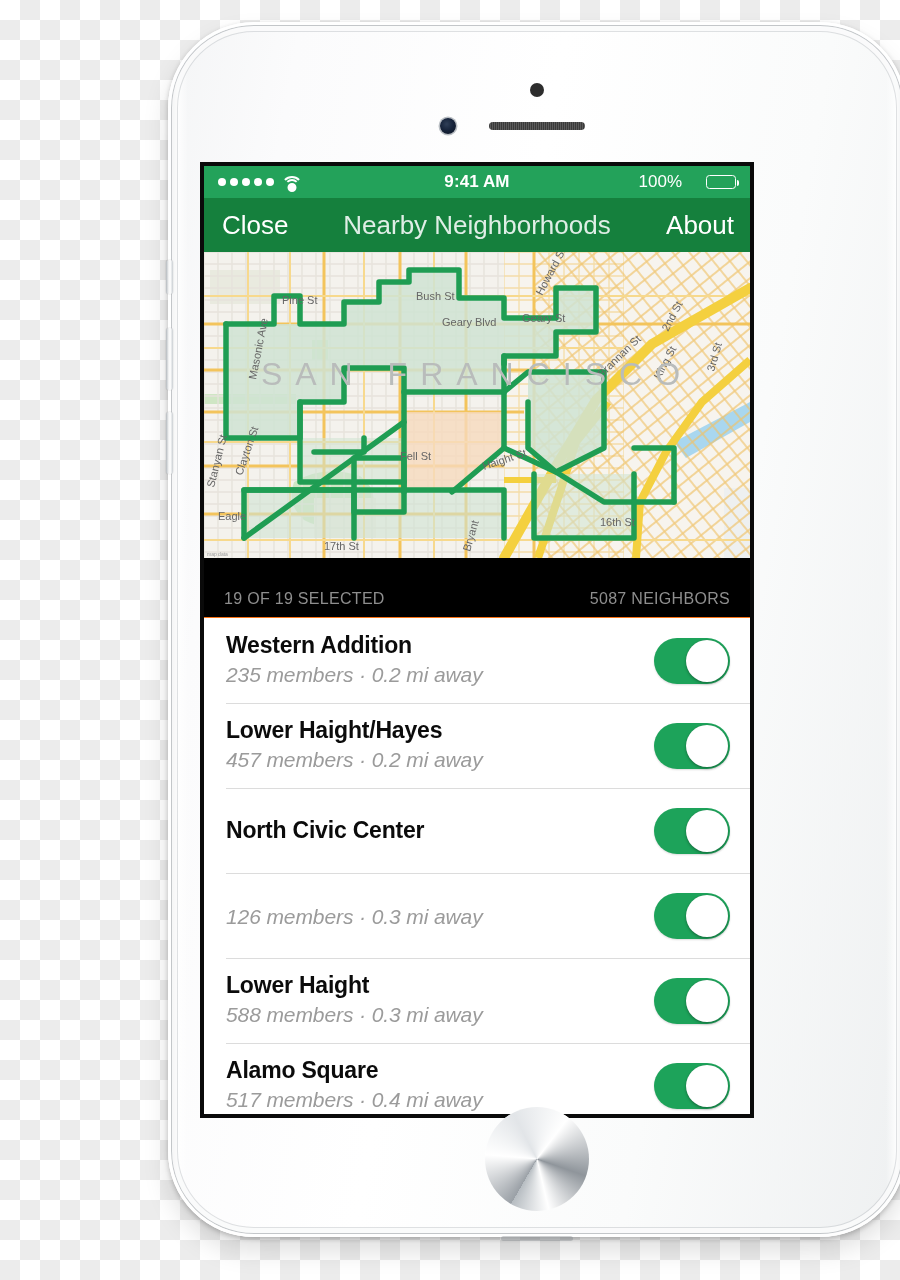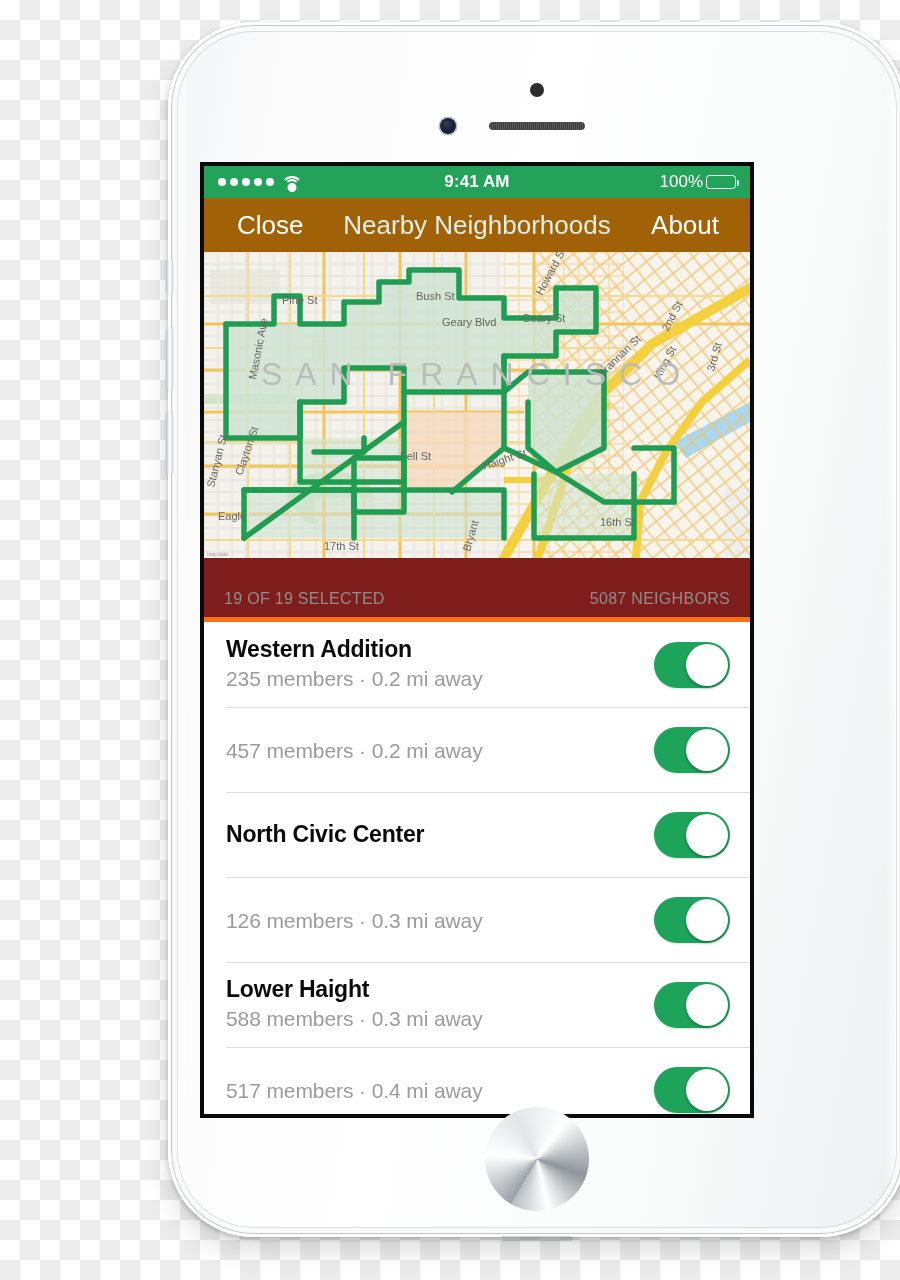--- a/index.html
+++ b/index.html
@@ -102,64 +102,64 @@
   .dots{display:flex;gap:4px;align-items:center;}
   .dot{width:8px;height:8px;border-radius:50%;background:#fff;display:block;}
   .wifi{width:18px;height:13px;position:relative;margin-left:3px;}
   .wifi i{position:absolute;left:50%;transform:translateX(-50%);border-radius:50%;
     border:2.4px solid #fff;border-bottom-color:transparent;border-left-color:transparent;
     border-right-color:transparent;}
   .wifi i:nth-child(1){width:18px;height:18px;top:0;}
   .wifi i:nth-child(2){width:11px;height:11px;top:3.5px;}
   .wifi i:nth-child(3){width:5px;height:5px;top:7px;border-width:2.4px;background:#fff;border-color:#fff;}
   .sb-time{position:absolute;left:0;right:0;text-align:center;font-size:17px;font-weight:700;letter-spacing:.1px;}
-  .sb-right{margin-left:auto;display:flex;align-items:center;gap:3px;position:relative;z-index:2;font-size:17px;font-weight:400;}
+  .sb-right{margin-left:auto;display:flex;align-items:center;gap:24px;position:relative;z-index:2;font-size:17px;font-weight:400;}
   .batt{width:30px;height:14px;border:1.8px solid #fff;border-radius:3.5px;position:relative;padding:1.6px;box-sizing:border-box;}
   .batt::after{content:"";position:absolute;right:-4px;top:4px;width:2.4px;height:6px;background:#fff;border-radius:0 2px 2px 0;}
   .batt-fill{height:100%;background:#fff;border-radius:1.5px;}
 
   
   .navbar{
-    height:54px;flex:0 0 54px;background:#a16207;color:#fff;
-    display:flex;align-items:center;padding:0 33px;position:relative;
+    height:54px;flex:0 0 54px;background:#15803d;color:#fff;
+    display:flex;align-items:center;padding:0 18px;position:relative;
   }
   .nav-left,.nav-right{font-size:26px;font-weight:400;color:#fff;z-index:2;white-space:nowrap;}
   .nav-right{margin-left:auto;margin-right:-2px;}
   .nav-title{position:absolute;left:0;right:0;text-align:center;font-size:26px;
     color:#dfeee6;font-weight:400;white-space:nowrap;}
 
   
   .map{flex:0 0 306px;position:relative;overflow:hidden;background:#f4f1ec;}
   .map svg{position:absolute;inset:0;width:100%;height:100%;display:block;}
   .map-wm{
     position:absolute;left:0;right:0;top:104px;text-align:center;
     font-size:32px;letter-spacing:13px;color:#b9bcbb;font-weight:400;
     pointer-events:none;user-select:none;
   }
   .attrib{position:absolute;left:3px;bottom:1px;font-size:5px;color:#9a9a9a;}
 
   
   .sec-head{
-    flex:0 0 50px;background:#7f1d1d;border-bottom:5px solid #f97316;
+    flex:0 0 50px;background:#000000;border-bottom:1px solid #f97316;
     display:flex;align-items:flex-end;justify-content:space-between;
     padding:0 20px 9px;color:#8e8e8e;font-size:16px;letter-spacing:.3px;
   }
 
   
   .list{flex:1 1 auto;background:#fff;overflow:hidden;}
   .row{
     height:85px;display:flex;align-items:center;padding:0 20px 0 22px;
     position:relative;background:#fff;box-sizing:border-box;gap:21px;
   }
   .row + .row::before{
     content:"";position:absolute;left:22px;right:0;top:0;height:1px;background:#dcdcdc;
   }
   .row-txt{flex:1 1 auto;min-width:0;}
   .row-title{font-size:23px;color:#0b0b0b;font-weight:700;line-height:1.18;letter-spacing:-.2px;}
-  .row-sub{font-size:21px;color:#9b9b9b;line-height:1.3;margin-top:2px;letter-spacing:-.1px;}
+  .row-sub{font-size:21px;color:#9b9b9b;line-height:1.3;margin-top:2px;letter-spacing:-.1px;font-style:italic;}
   .toggle{
     flex:0 0 auto;width:76px;height:46px;border-radius:23px;background:#1da35a;
     position:relative;box-shadow:0 1px 2px rgba(0,0,0,.14);
   }
   .toggle .knob{
     position:absolute;top:2px;right:2px;width:42px;height:42px;border-radius:50%;
     background:#fff;box-shadow:0 1.5px 3px rgba(0,0,0,.30),0 0 1px rgba(0,0,0,.18);
   }
 </style>
 </head>
@@ -337,20 +337,21 @@
             <div class="row-title">Western Addition</div>
             <div class="row-sub">235 members · 0.2 mi away</div>
           </div>
           <div class="toggle">
               <div class="knob"></div>
             </div>
         </div>
 
         <div class="row">
           <div class="row-txt">
+            <div class="row-title">Lower Haight/Hayes</div>
             <div class="row-sub">457 members · 0.2 mi away</div>
           </div>
           <div class="toggle">
               <div class="knob"></div>
             </div>
         </div>
 
         <div class="row">
           <div class="row-txt">
             <div class="row-title">North Civic Center</div>
@@ -374,20 +375,21 @@
             <div class="row-title">Lower Haight</div>
             <div class="row-sub">588 members · 0.3 mi away</div>
           </div>
           <div class="toggle">
               <div class="knob"></div>
             </div>
         </div>
 
         <div class="row">
           <div class="row-txt">
+            <div class="row-title">Alamo Square</div>
             <div class="row-sub">517 members · 0.4 mi away</div>
           </div>
           <div class="toggle">
               <div class="knob"></div>
             </div>
         </div>
 
       </div>
     </div>
   </div>

